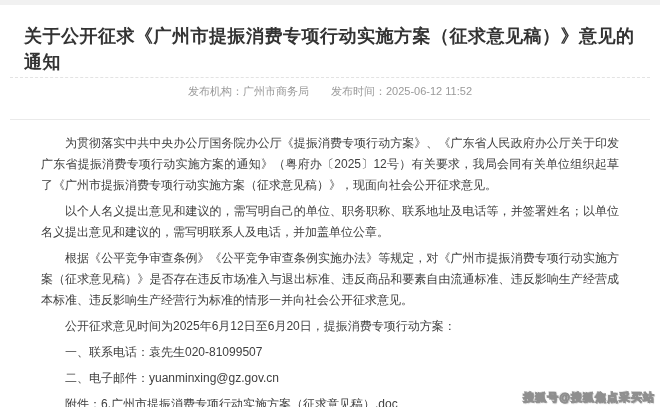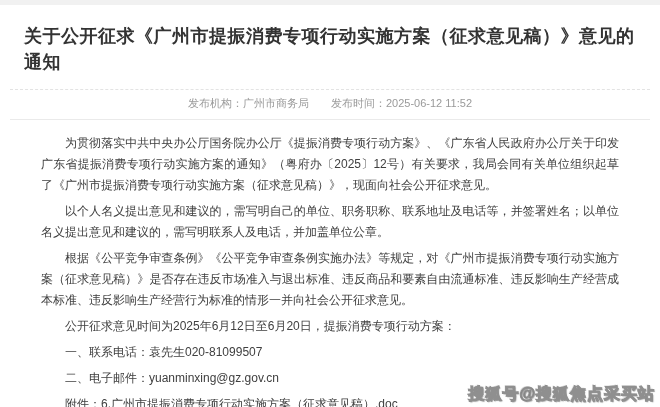--- a/index.html
+++ b/index.html
@@ -22,22 +22,22 @@
   .doc-title {
     margin: 18px 24px 0;
     font-size: 18px;
     line-height: 26px;
     font-weight: 700;
     text-align: left;
     color: #333333;
     letter-spacing: 0.5px;
   }
   .meta-row {
-    margin: 14px 10px 0;
-    padding: 6px 0 8px;
+    margin: 2px 10px 0;
+    padding: 6px 0 20px;
     text-align: center;
     font-size: 11px;
     color: #9a9a9a;
     border-top: 1px dashed #e3e3e3;
     border-bottom: 1px solid #eaeaea;
   }
   .meta-row .meta-gap {
     display: inline-block;
     width: 22px;
   }
@@ -55,21 +55,21 @@
   .signature {
     margin: 0;
     text-indent: 0;
     text-align: right;
     color: #595959;
   }
   .watermark {
     position: absolute;
     right: 5px;
     bottom: 2px;
-    font-size: 16px;
+    font-size: 11px;
     font-weight: 700;
     letter-spacing: 1px;
     color: #737373;
     -webkit-text-stroke: 1px #8f8f8f;
     text-shadow: 1px 1px 1px rgba(90,90,90,0.55), -1px -1px 0 rgba(200,200,200,0.6);
     white-space: nowrap;
   }
 </style>
 </head>
 <body>

